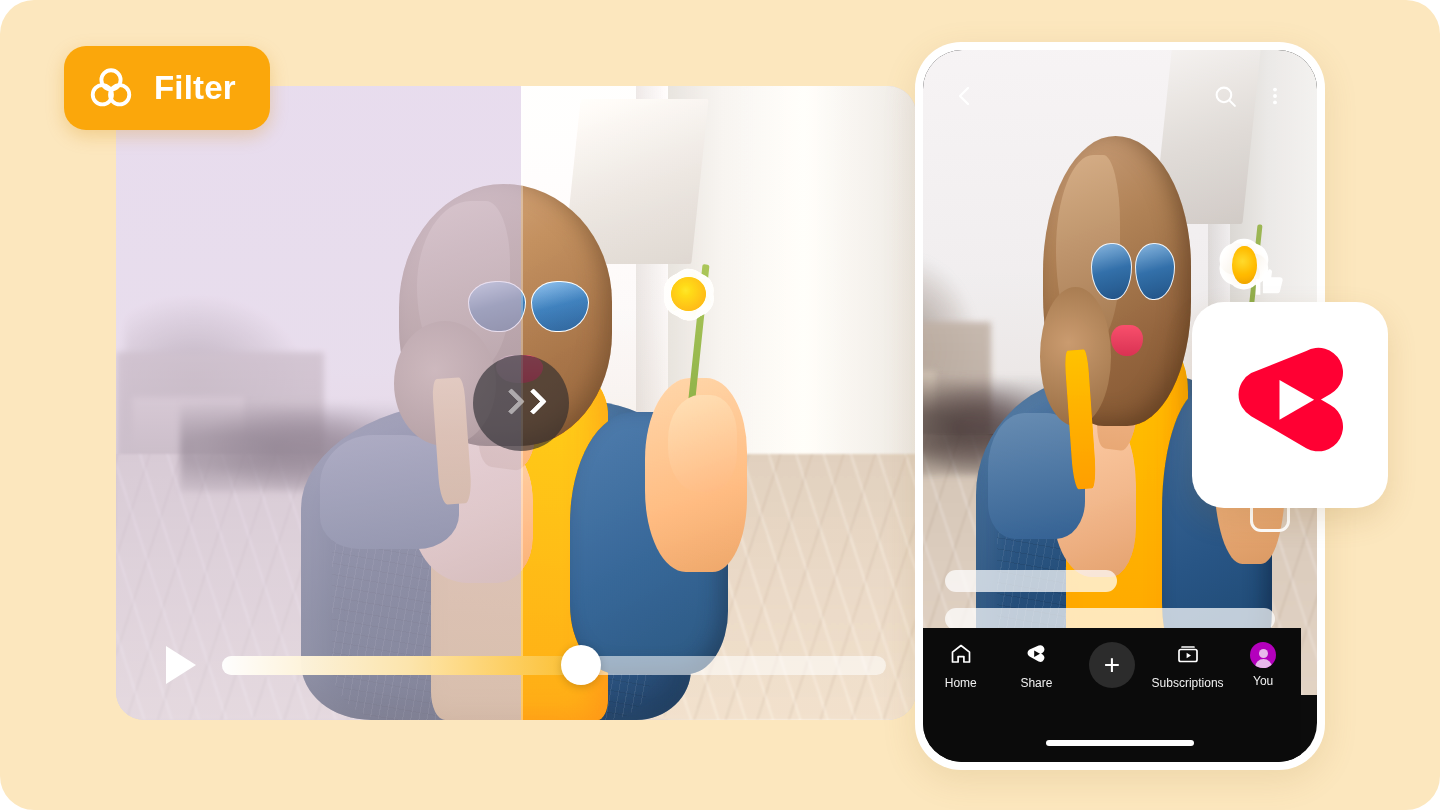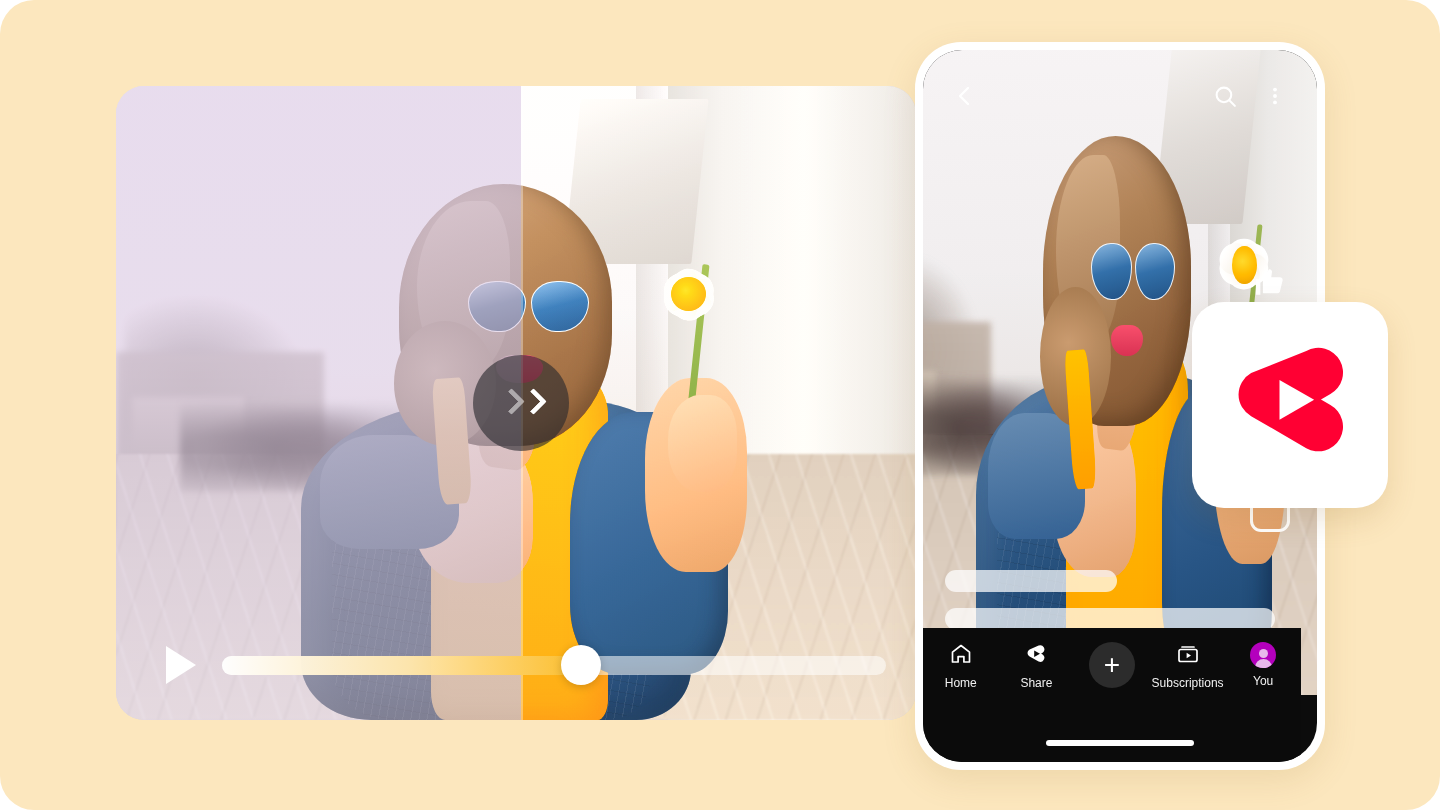--- a/index.html
+++ b/index.html
@@ -689,20 +689,30 @@
 
     <div class="player-controls">
       <span class="play-btn"></span>
       <span class="progress-track">
         <span class="progress-fill"></span>
         <span class="progress-thumb"></span>
       </span>
     </div>
   </div>
 
+  <div class="filter-badge">
+    <span style="display:flex;">
+      <svg width="50" height="50" viewBox="0 0 52 52" fill="none">
+        <circle cx="26" cy="17.5" r="10" stroke="#fff" stroke-width="4"></circle>
+        <circle cx="17" cy="33" r="10" stroke="#fff" stroke-width="4"></circle>
+        <circle cx="35" cy="33" r="10" stroke="#fff" stroke-width="4"></circle>
+      </svg>
+    </span>
+    <span class="label">Filter</span>
+  </div>
 
   <div class="phone">
     <div class="phone-screen">
 
       <div class="shorts-media">
         <div class="scene" style="--dressTop:#FFC107; --dressMid:#FFB300; --dressBot:#FFA000; --lipsA:#e0566e; --lipsB:#c33a55;">
           <div class="scene-inner">
             <div class="sky"></div>
             <div class="tree"></div>
             <div class="bldg"></div>

